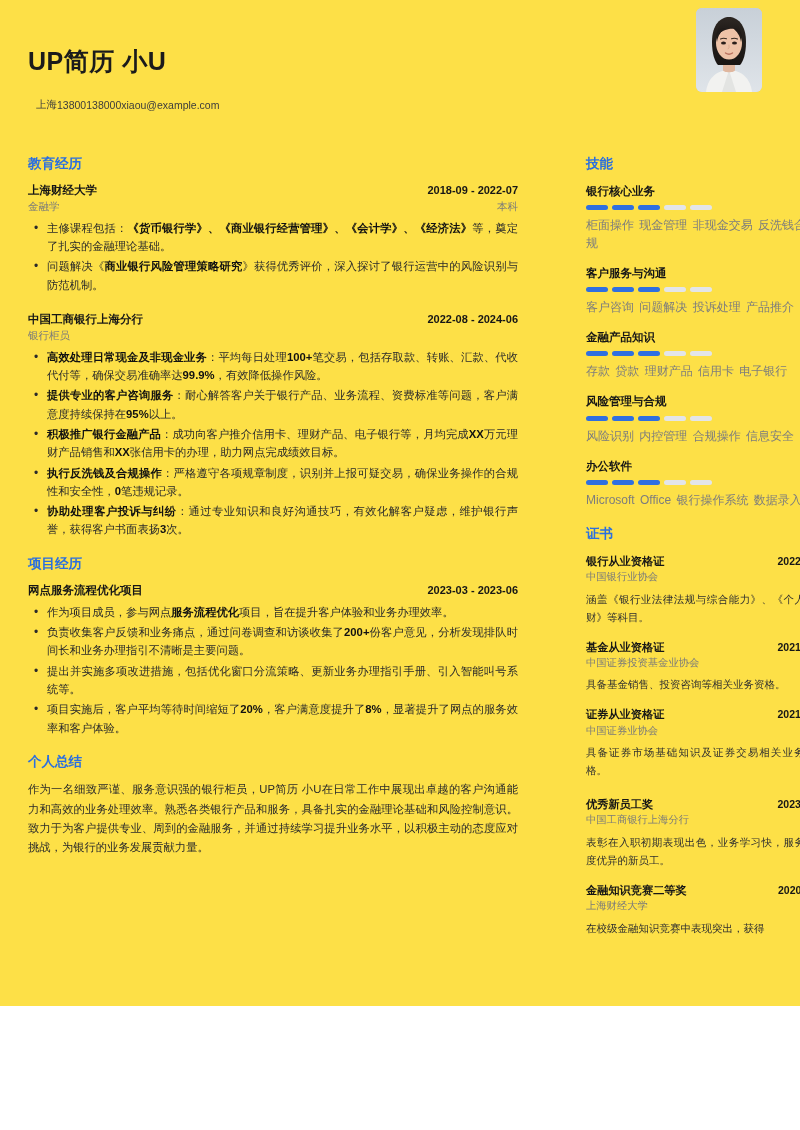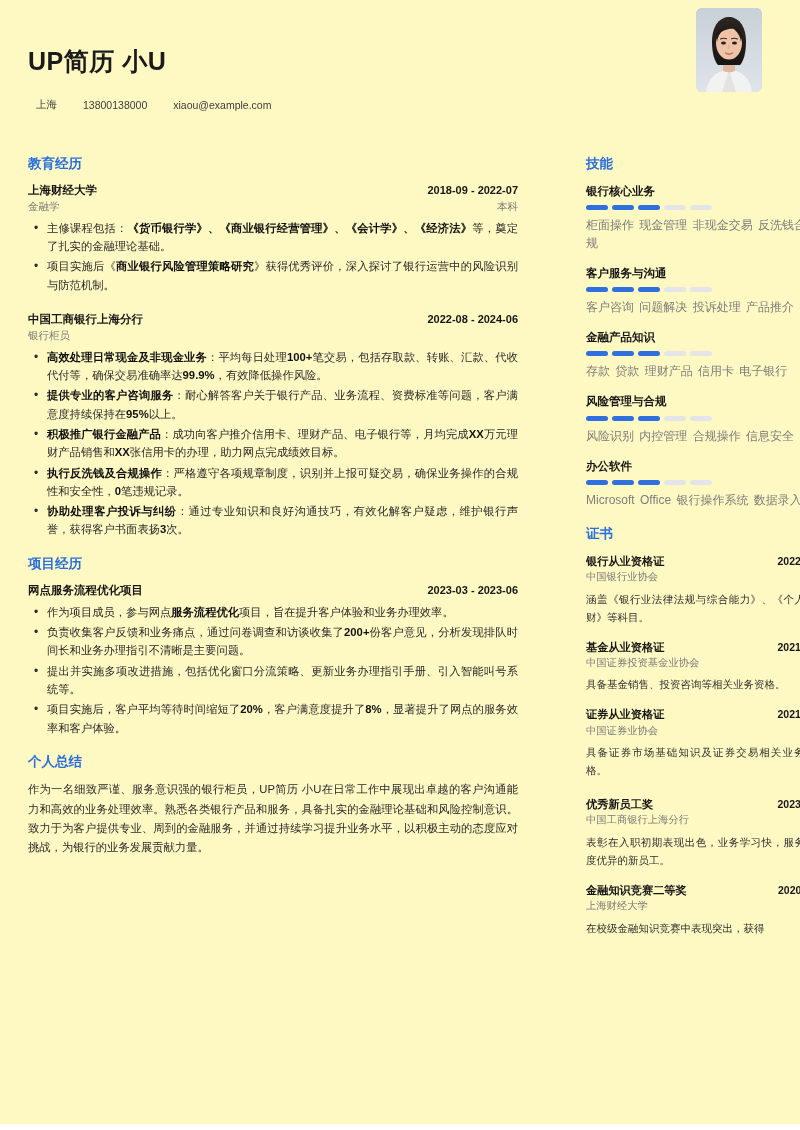--- a/index.html
+++ b/index.html
@@ -9,25 +9,25 @@
   }
   body {
     width: 800px;
     height: 1130px;
     font-family: "Liberation Sans", "DejaVu Sans", sans-serif;
     color: #1a1a1a;
     overflow: hidden;
   }
   .page {
     width: 800px;
-    height: 1124px;
+    height: 1006px;
     position: relative;
     box-sizing: border-box;
     padding: 0 28px;
-    background: #fef9c3;
+    background: #fde047;
   }
 
   
   .header {
     position: relative;
     height: 142px;
     padding-top: 46px;
     box-sizing: border-box;
   }
   .name {
@@ -46,21 +46,20 @@
     height: 84px;
     border-radius: 6px;
     overflow: hidden;
     background: #c5cdd6;
   }
   .photo svg { display: block; width: 100%; height: 100%; }
 
   .contact {
     display: flex;
     align-items: center;
-    gap: 26px;
     font-size: 10.5px;
     color: #3c3c3c;
     padding-left: 8px;
     margin-top: 22px;
   }
   .contact span { white-space: nowrap; }
 
   
   .columns {
     display: flex;
@@ -272,21 +271,21 @@
           <div class="entry-row">
             <div class="entry-org">上海财经大学</div>
             <div class="entry-date">2018-09 - 2022-07</div>
           </div>
           <div class="entry-row">
             <div class="entry-sub">金融学</div>
             <div class="entry-sub right">本科</div>
           </div>
           <ul class="bullets">
               <li><span>主修课程包括：</span><b>《货币银行学》、《商业银行经营管理》、《会计学》、《经济法》</b><span>等，奠定了扎实的金融理论基础。</span></li>
-              <li><span>项目实施后《</span><b>商业银行风险管理策略研究</b><span>》获得优秀评价，深入探讨了银行运营中的风险识别与防范机制。</span></li>
+              <li><span>问题解决《</span><b>商业银行风险管理策略研究</b><span>》获得优秀评价，深入探讨了银行运营中的风险识别与防范机制。</span></li>
             </ul>
         </div>
       </div>
 
       <div class="section">
         <div class="entry">
           <div class="entry-row">
             <div class="entry-org">中国工商银行上海分行</div>
             <div class="entry-date">2022-08 - 2024-06</div>
           </div>

